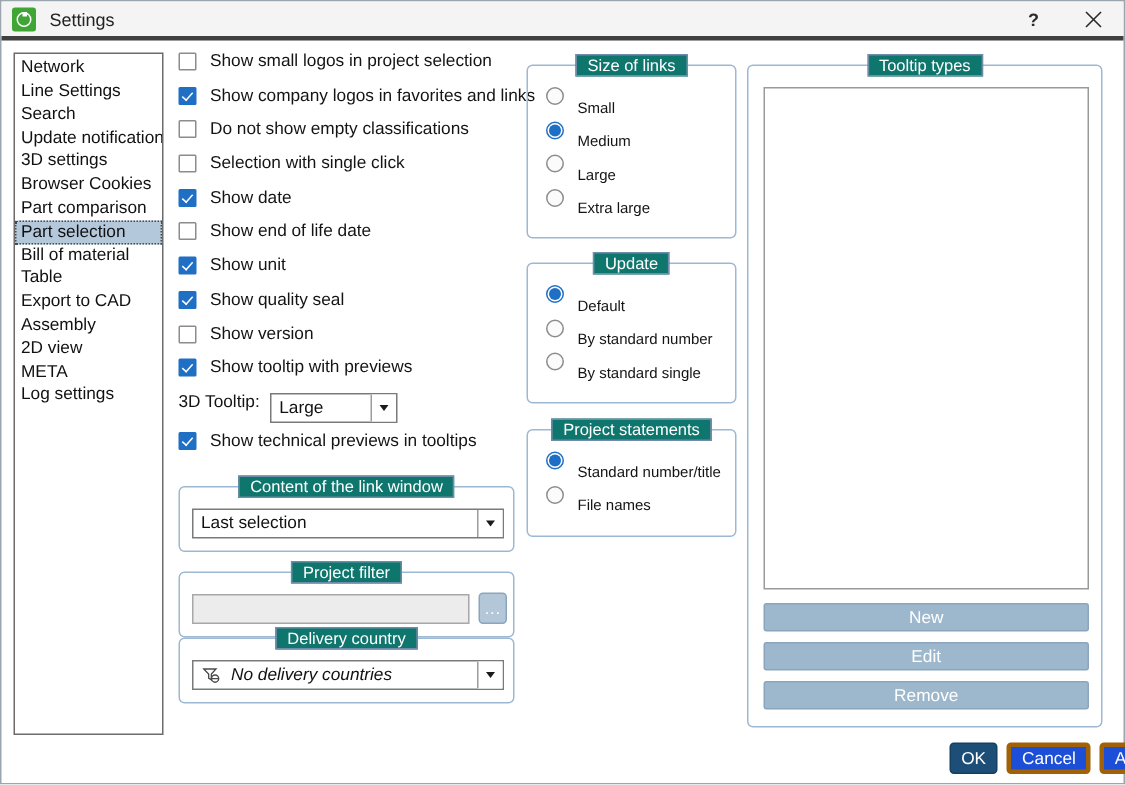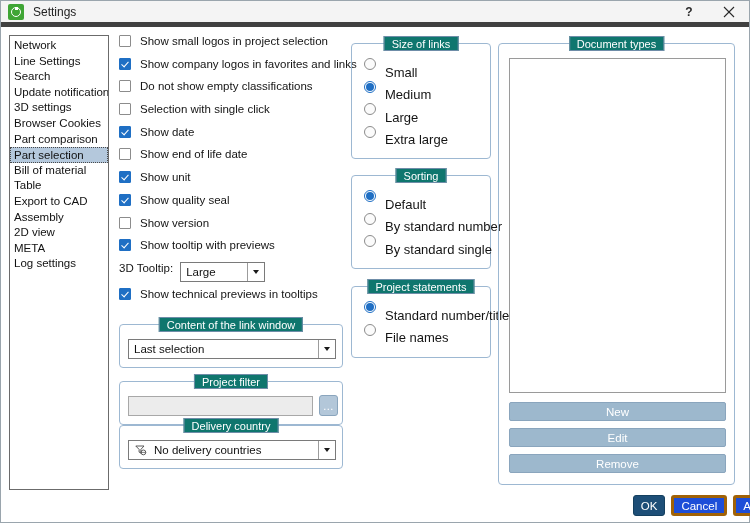--- a/index.html
+++ b/index.html
@@ -27,21 +27,21 @@
     box-sizing: border-box;
   }
 
   
   .titlebar {
     position: absolute;
     left: 0; top: 0;
     width: 748px;
     height: 26px;
     background: #f4f4f4;
-    border-bottom: 5px solid #404040;
+    border-bottom: 3px solid #404040;
     display: flex;
     align-items: center;
     box-sizing: border-box;
   }
   .app-icon {
     width: 16px; height: 16px;
     margin-left: 7px;
     background: #3fa535;
     border-radius: 2px;
     position: relative;
@@ -257,21 +257,21 @@
     content: "";
     position: absolute;
     left: 2px; top: 2px;
     width: 6px; height: 6px;
     border-radius: 50%;
     background: #1f6fc4;
     box-shadow: 0 0 0 1px #1f6fc4;
   }
   .rad-label {
     margin-left: 9px;
-    font-size: 13px;
+    font-size: 10px;
     color: #141414;
     white-space: nowrap;
     margin-top: 16px;
   }
 
   
   .filter-field {
     position: absolute;
     height: 20px;
     background: #ececec;
@@ -478,21 +478,21 @@
     <div class="gbox" style="left:118px; top:354px; width:224px; height:44px;">
       <span class="gbox-cap">Project filter</span>
       <div class="filter-field" style="left:8px; top:14px; width:185px;" title=""></div>
       <div class="ellipsis-btn" style="left:199px; top:13px;">
         <span>...</span>
       </div>
     </div>
 
     <div class="gbox" style="left:118px; top:398px; width:224px; height:44px;">
       <span class="gbox-cap">Delivery country</span>
-      <div class="combo" style="position:absolute; left:8px; top:14px; width:208px;">
+      <div class="combo" style="position:absolute; left:8px; top:14px; width:208px;font-style:italic;">
         <span class="country-icon">
           <svg width="12" height="11" viewBox="0 0 12 11">
             <path d="M0.8 1 L9 1 L5.9 4.4 L5.9 8.2 L4.1 7.1 L4.1 4.4 Z" fill="none" stroke="#4a4a4a" stroke-width="0.9"></path>
             <circle cx="8.4" cy="7.4" r="2.4" fill="none" stroke="#4a4a4a" stroke-width="0.9"></circle>
             <line x1="6" y1="7.4" x2="10.8" y2="7.4" stroke="#4a4a4a" stroke-width="0.7"></line>
           </svg>
         </span>
         <span class="combo-text" style="padding-left:6px;">No delivery countries</span>
         <span class="combo-arrow">
             <i class="arrow-dn"></i>
@@ -516,21 +516,21 @@
           <span class="rad-label">Large</span>
         </div>
         <div class="rad-row">
           <span class="rad"></span>
           <span class="rad-label">Extra large</span>
         </div>
       </div>
     </div>
 
     <div class="gbox" style="left:350px; top:148px; width:140px; height:94px;">
-      <span class="gbox-cap">Sorting</span>
+      <span class="gbox-cap">Update</span>
       <div style="position:absolute; left:12px; top:9px;">
         <div class="rad-row">
           <span class="rad on"></span>
           <span class="rad-label">Default</span>
         </div>
         <div class="rad-row">
           <span class="rad"></span>
           <span class="rad-label">By standard number</span>
         </div>
         <div class="rad-row">
@@ -548,21 +548,21 @@
           <span class="rad-label">Standard number/title</span>
         </div>
         <div class="rad-row">
           <span class="rad"></span>
           <span class="rad-label">File names</span>
         </div>
       </div>
     </div>
 
     <div class="gbox" style="left:497px; top:16px; width:237px; height:442px;">
-      <span class="gbox-cap">Document types</span>
+      <span class="gbox-cap">Tooltip types</span>
 
       <div class="listbox" style="left:10px; top:14px; width:217px; height:335px;"></div>
 
       <div class="panel-btn" style="left:10px; top:358px; width:217px;">
         <span>New</span>
       </div>
       <div class="panel-btn" style="left:10px; top:384px; width:217px;">
         <span>Edit</span>
       </div>
       <div class="panel-btn" style="left:10px; top:410px; width:217px;">

